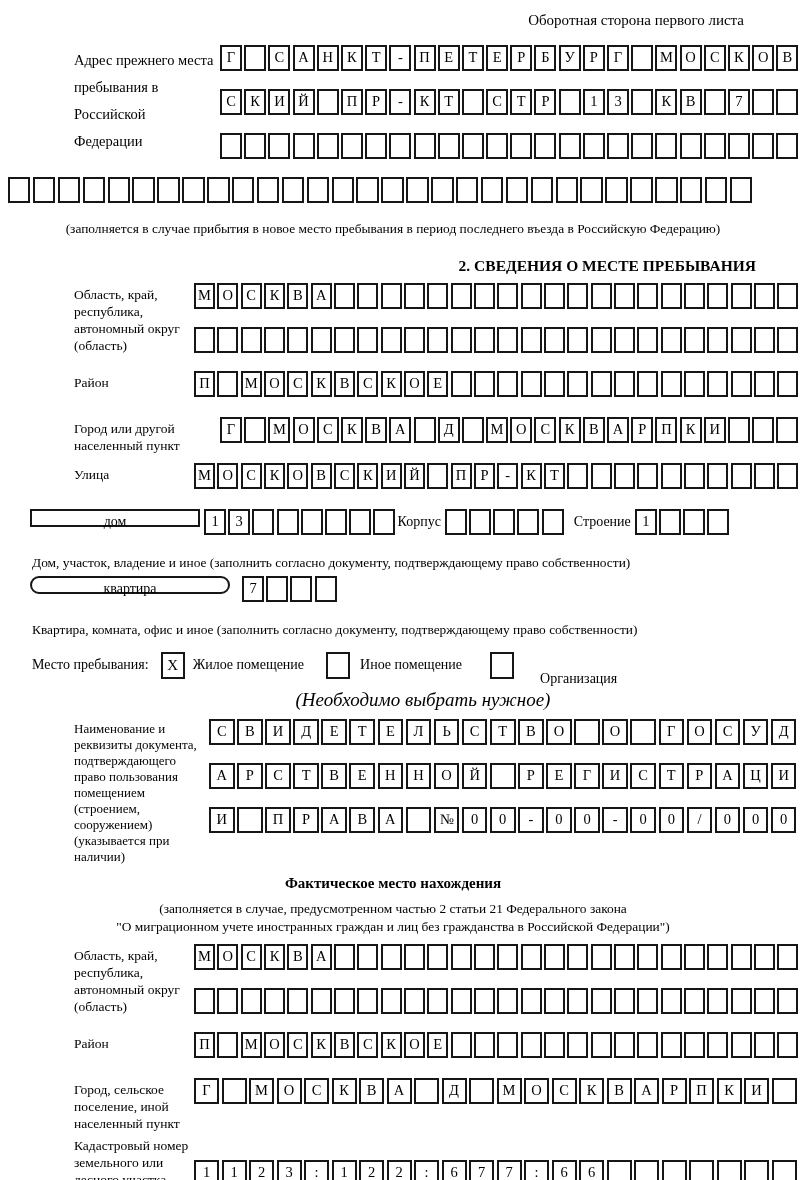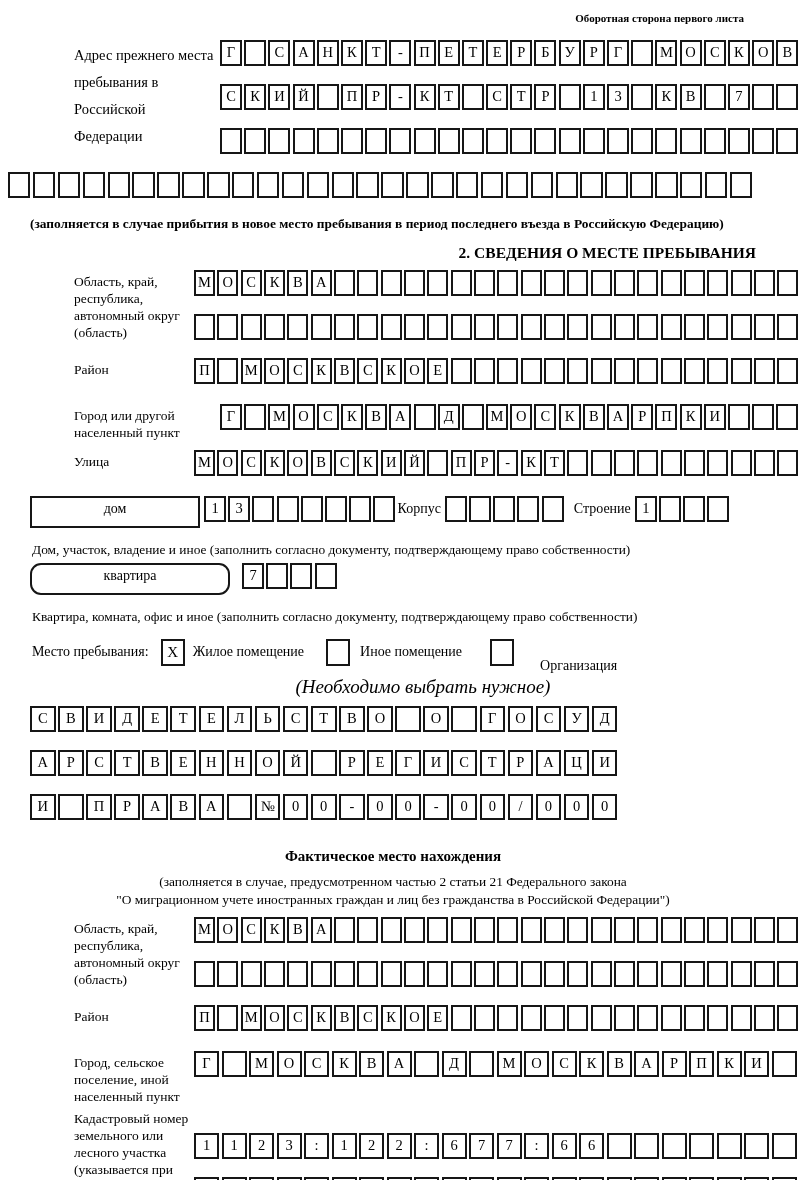--- a/index.html
+++ b/index.html
@@ -3,49 +3,49 @@
 <meta charset="utf-8">
 <style>
   * { box-sizing: border-box; }
   html,body { margin:0; padding:0; }
   body {
     width:800px; height:1180px; background:#ffffff; color:#000;
     font-family:"Liberation Serif", serif; overflow:hidden;
   }
   .page { padding:12px 44px 0 30px; position:relative; }
 
-  .header-note { text-align:right; font-size:11px; padding-right:12px; margin-bottom:16px;font-weight:bold; }
+  .header-note { text-align:right; font-size:15px; padding-right:12px; margin-bottom:16px; }
 
   .field { display:flex; align-items:flex-start; }
   .flabel { flex:0 0 120px; font-size:13.5px; line-height:17px; padding-top:3px; padding-right:4px;margin-left:44px; }
   .flabel-prev { flex:0 0 146px; font-size:14.5px; line-height:27px; padding-top:2px; }
   .flabel-doc { flex:0 0 135px; font-size:13px; line-height:16px; padding-top:2px; padding-right:4px; }
 
   .cellrow { white-space:nowrap; height:40px; margin-bottom:4px; }
   .cell {
     display:inline-block; width:22px; height:26px; border:2px solid #161616;
     margin-right:2.2px; text-align:center; font-size:14.5px; line-height:21px;
     vertical-align:top; background:#fff;
   }
   .p30 .cell { width:22.4px; margin-right:2.5px; }
   .p26 .cell { width:21px;   margin-right:2.33px; }
   .p21 .cell { width:25.6px; margin-right:2.5px; }
   .p22 .cell { width:25px;   margin-right:2.5px; }
 
   .fullrow { margin-left:-22px; }
 
-  .caption { font-size:13.4px; margin:0 0 12px 0;font-weight:bold; }
+  .caption { font-size:13.4px; text-align:center; margin:0 0 20px 0; }
   .caption-left { font-size:13.4px; margin:1px 0 5px 2px; }
   .sec-title { font-weight:bold; font-size:15.5px; text-align:right; margin:6px 0 8px 0; }
   .fact-title { font-weight:bold; font-size:15px; text-align:center; margin:10px 0 8px 0; }
   .fact-note { font-size:13.4px; text-align:center; line-height:18px; margin-bottom:8px; }
 
   .inline-row { white-space:nowrap; margin-bottom:2px; }
   .namedbox {
-    display:inline-block; border:2px solid #161616; height:32px; text-align:center;
+    display:inline-block; border:2px solid #161616; height:18px; text-align:center;
     font-size:14px; line-height:22px; vertical-align:top; background:#fff;
   }
   .inline-label { font-size:14px; line-height:26px; display:inline-block; vertical-align:top; }
 
   .check-row { display:flex; align-items:center; margin:4px 0 2px 2px; }
   .check-row .lead { font-size:14px; margin-right:12px; }
   .checkbox {
     display:inline-block; width:24px; height:27px; border:2px solid #161616;
     text-align:center; font-size:15px; line-height:23px; vertical-align:middle; background:#fff;
   }
@@ -116,20 +116,21 @@
     <span class="checkbox">X</span>
     <span class="opt-label" style="margin:0 22px 0 8px;">Жилое помещение</span>
     <span class="checkbox"></span>
     <span class="opt-label" style="margin:0 28px 0 10px;">Иное помещение</span>
     <span class="checkbox"></span>
     <span class="opt-label" style="margin-left:26px;">Организация</span>
   </div>
   <div class="choose-note">(Необходимо выбрать нужное)</div>
 
   <div class="field">
+    <div class="flabel flabel-doc">Наименование и реквизиты документа, подтверждающего право пользования помещением (строением, сооружением) (указывается при наличии)</div>
     <div>
       <div class="cellrow p21"><span class="cell">С</span><span class="cell">В</span><span class="cell">И</span><span class="cell">Д</span><span class="cell">Е</span><span class="cell">Т</span><span class="cell">Е</span><span class="cell">Л</span><span class="cell">Ь</span><span class="cell">С</span><span class="cell">Т</span><span class="cell">В</span><span class="cell">О</span><span class="cell"></span><span class="cell">О</span><span class="cell"></span><span class="cell">Г</span><span class="cell">О</span><span class="cell">С</span><span class="cell">У</span><span class="cell">Д</span></div>
       <div class="cellrow p21"><span class="cell">А</span><span class="cell">Р</span><span class="cell">С</span><span class="cell">Т</span><span class="cell">В</span><span class="cell">Е</span><span class="cell">Н</span><span class="cell">Н</span><span class="cell">О</span><span class="cell">Й</span><span class="cell"></span><span class="cell">Р</span><span class="cell">Е</span><span class="cell">Г</span><span class="cell">И</span><span class="cell">С</span><span class="cell">Т</span><span class="cell">Р</span><span class="cell">А</span><span class="cell">Ц</span><span class="cell">И</span></div>
       <div class="cellrow p21"><span class="cell">И</span><span class="cell"></span><span class="cell">П</span><span class="cell">Р</span><span class="cell">А</span><span class="cell">В</span><span class="cell">А</span><span class="cell"></span><span class="cell">№</span><span class="cell">0</span><span class="cell">0</span><span class="cell">-</span><span class="cell">0</span><span class="cell">0</span><span class="cell">-</span><span class="cell">0</span><span class="cell">0</span><span class="cell">/</span><span class="cell">0</span><span class="cell">0</span><span class="cell">0</span></div>
     </div>
   </div>
 
   <div class="fact-title">Фактическое место нахождения</div>
   <div class="fact-note">
     <span>(заполняется в случае, предусмотренном частью 2 статьи 21 Федерального закона</span><br>

